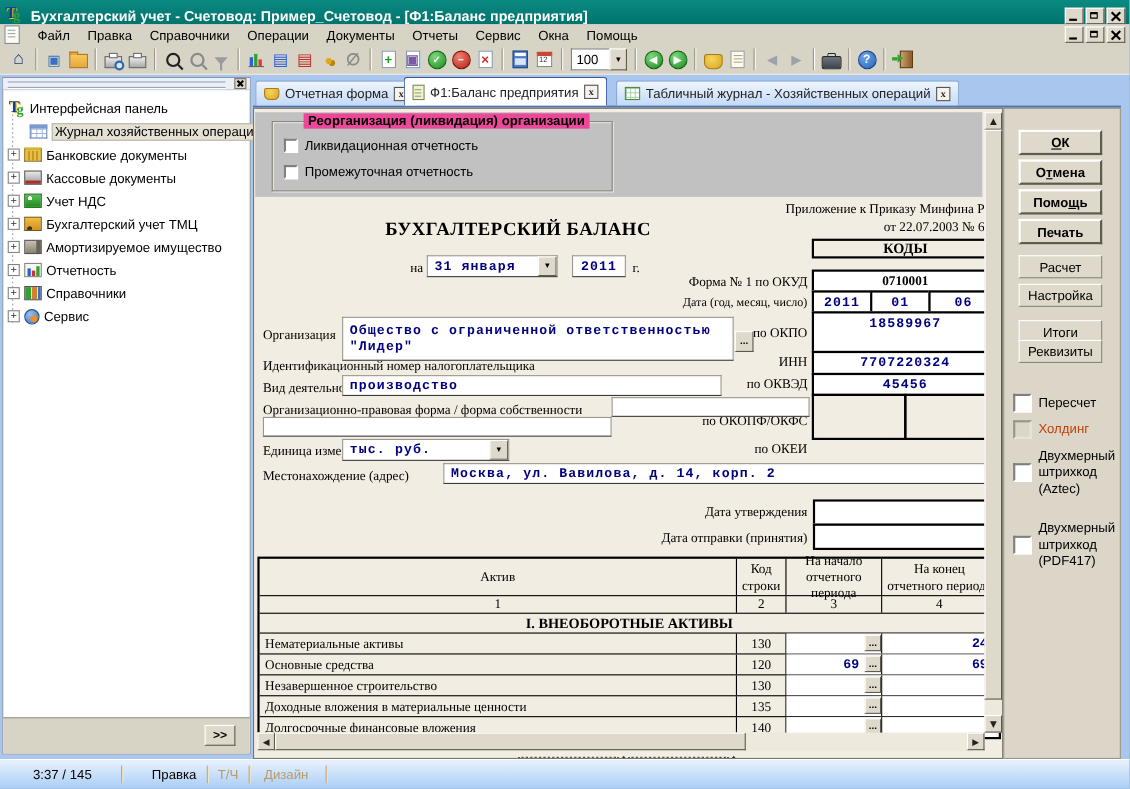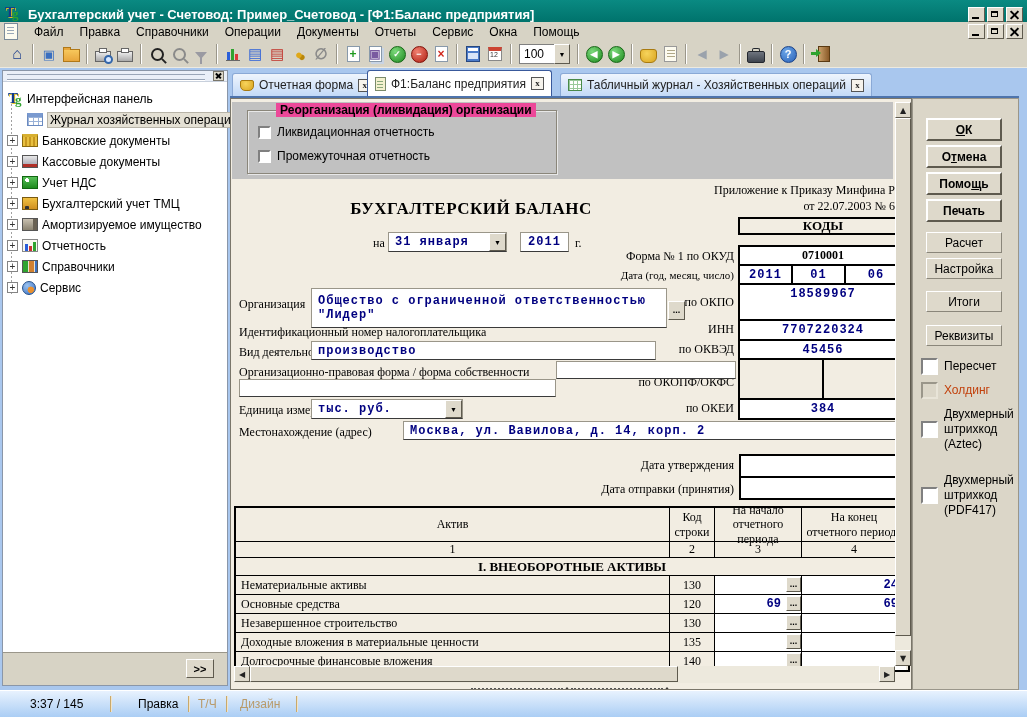--- a/index.html
+++ b/index.html
@@ -435,21 +435,20 @@
       <span class="codebox mono" style="position:static;flex:0 0 55px;margin-left:-2px;">01</span>
       <span class="codebox mono" style="position:static;flex:1;margin-left:-2px;">06</span>
     </div>
     <div class="codebox mono" style="left:507px;top:184px;width:170px;height:38px;align-items:flex-start;padding-top:2px;">18589967</div>
     <div class="codebox mono" style="left:507px;top:220px;width:170px;height:22px;">7707220324</div>
     <div class="codebox mono" style="left:507px;top:240px;width:170px;height:21px;">45456</div>
     <div style="position:absolute;left:507px;top:259px;width:170px;height:42px;display:flex;">
       <span class="codebox bare" style="position:static;flex:0 0 86px;"></span>
       <span class="codebox bare" style="position:static;flex:1;margin-left:-2px;"></span>
     </div>
-    <div class="codebox mono" style="left:507px;top:299px;width:170px;height:22px;">384</div>
 
     <span style="position:absolute;left:8px;top:198px;">Организация</span>
     <div class="field" style="left:80px;top:189px;width:356px;height:40px;flex-direction:column;align-items:flex-start;justify-content:center;">
       <span class="mono">Общество с ограниченной ответственностью</span>
       <span class="mono">"Лидер"</span>
     </div>
     <button class="dotsbtn" style="position:absolute;left:437px;top:202px;width:17px;height:19px;">...</button>
 
     <span style="position:absolute;left:8px;top:226px;">Идентификационный номер налогоплательщика</span>
 
@@ -554,21 +553,21 @@
   </div>
 
   <div class="actions">
     <button class="abtn primary" style="top:19px;"><span></span><span class="key">О</span><span>К</span></button>
     <button class="abtn primary" style="top:46px;"><span>О</span><span class="key">т</span><span>мена</span></button>
     <button class="abtn primary" style="top:73px;"><span>Помо</span><span class="key">щ</span><span>ь</span></button>
     <button class="abtn primary" style="top:100px;">Печать</button>
     <button class="abtn secondary" style="top:133px;">Расчет</button>
     <button class="abtn secondary" style="top:159px;">Настройка</button>
     <button class="abtn secondary" style="top:192px;">Итоги</button>
-    <button class="abtn secondary" style="top:226px;">Реквизиты</button>
+    <button class="abtn secondary" style="top:210px;">Реквизиты</button>
 
     <div class="acb" style="top:259px;">
       <span class="cbox"></span>
       <span class="lbl">Пересчет</span>
     </div>
     <div class="acb disabled" style="top:283px;">
       <span class="cbox"></span>
       <span class="lbl">Холдинг</span>
     </div>
     <div class="acb" style="top:308px;">

